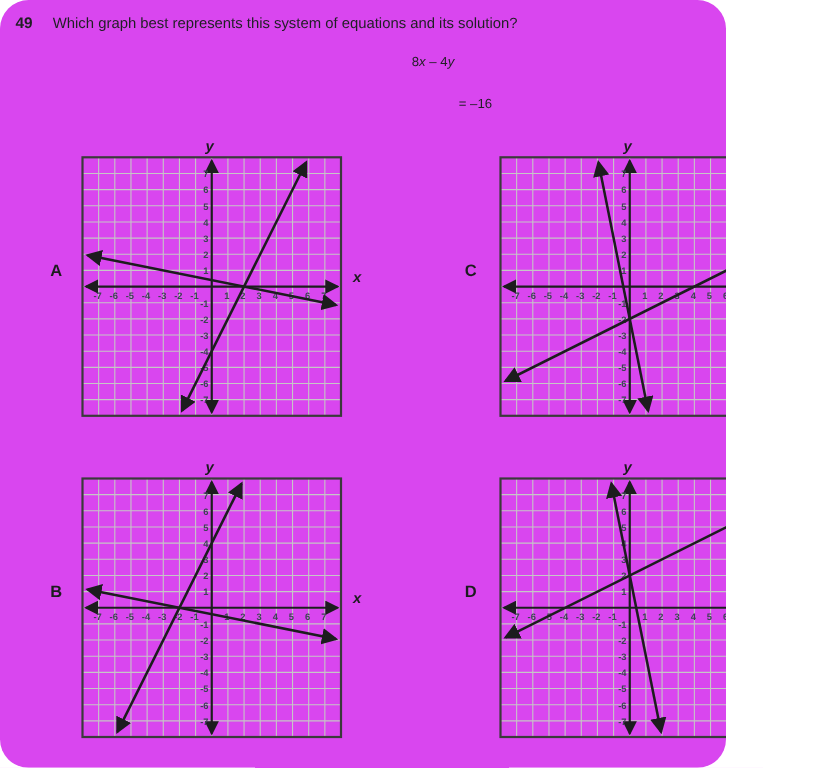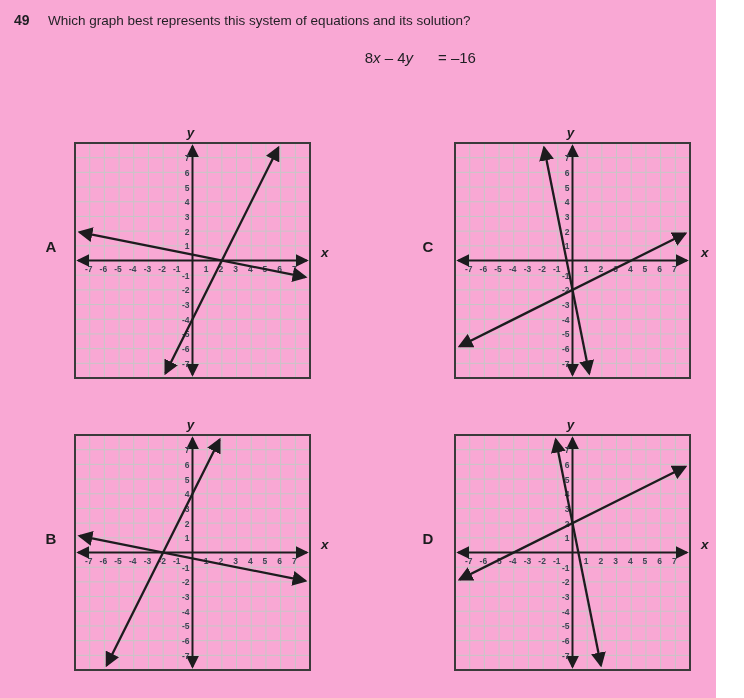--- a/index.html
+++ b/index.html
@@ -1,24 +1,25 @@
 <!DOCTYPE html>
 <html><head>
 <meta charset="utf-8">
 <style>
   * { margin: 0; padding: 0; box-sizing: border-box; }
   html, body { background: #ffffff; }
   .page {
     position: relative;
-    width: 716px;
+    width: 660px;
     height: 698px;
-    background: #f9a8d4;
+    background: #d946ef;
     font-family: "Liberation Sans", sans-serif;
     color: #1f1f23;
     overflow: hidden;
+    border-radius: 26px;
   }
   .qrow {
     position: absolute;
     top: 12px;
     left: 14px;
     width: 716px;
     font-size: 13.5px;
     line-height: 17px;
   }
   .qnum {
@@ -35,32 +36,33 @@
   }
   .equations {
     position: absolute;
     top: 49px;
     left: 0;
     width: 744px;
   }
   .eqrow {
     position: relative;
     height: 22px;
-    font-size: 15px;
+    font-size: 12px;
   }
   .eqrow i { font-style: italic; }
   .eq-lhs {
     position: absolute;
     right: 331px;
     white-space: nowrap;
   }
   .eq-rest {
     position: absolute;
-    left: 438px;
+    left: 417px;
     white-space: nowrap;
+    margin-top: 38px;
   }
   .graph {
     position: absolute;
     width: 275px;
     height: 263px;
   }
   .graph svg { display: block; }
   .opt-label {
     position: absolute;
     width: 22px;

